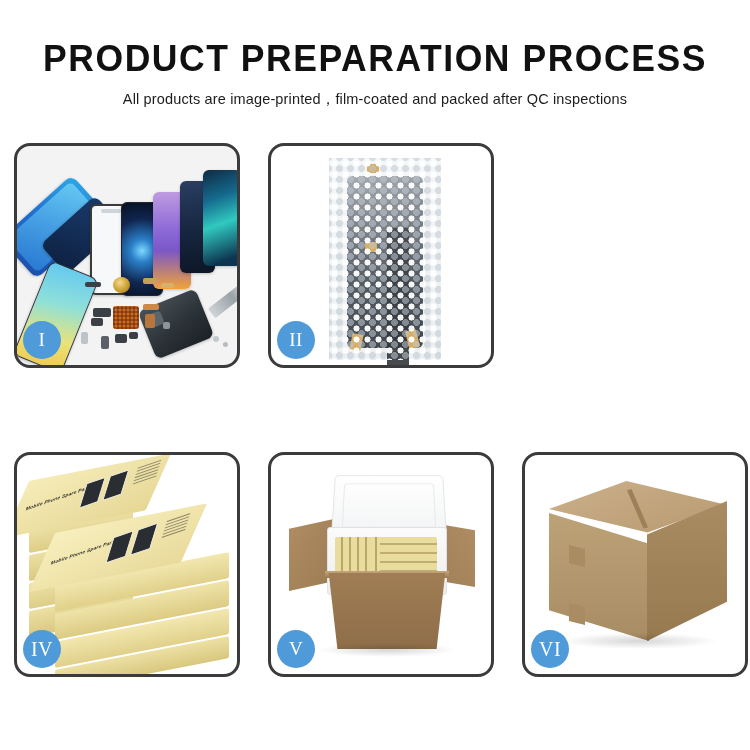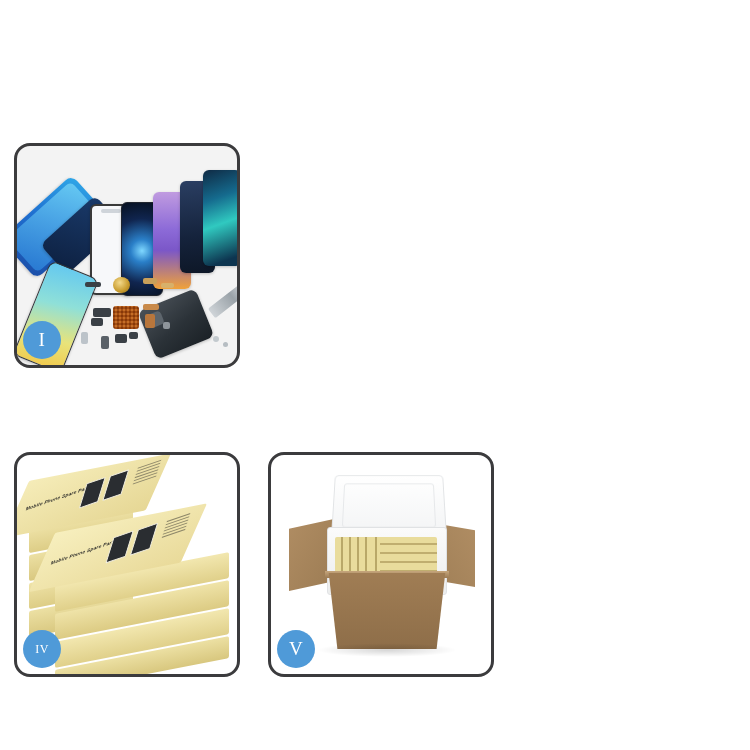--- a/index.html
+++ b/index.html
@@ -43,21 +43,21 @@
 
   
   .badge{
     position:absolute;left:6px;bottom:6px;
     width:38px;height:38px;border-radius:50%;
     background:#4f9ad8;color:#ffffff;
     display:flex;align-items:center;justify-content:center;
     font-family:"Liberation Serif","DejaVu Serif",serif;
     font-size:19px;letter-spacing:0.5px;z-index:40;
   }
-  .badge.w{font-size:12px;}
+  .badge.w{font-size:20px;}
 
   
   .ph{position:absolute;border-radius:7px;box-shadow:0 1px 3px rgba(0,0,0,.22);}
   .ph-a{ 
     left:10px;top:33px;width:54px;height:96px;
     background:linear-gradient(150deg,#2fa8e8 0%,#1f6fd0 45%,#1b4ea8 100%);
     transform:rotate(48deg);border-radius:8px;
   }
   .ph-a:after{content:"";position:absolute;left:4px;top:5px;right:4px;bottom:5px;
     border-radius:6px;background:linear-gradient(150deg,#6fd0f5,#2a7fd8);opacity:.85;}
@@ -247,20 +247,24 @@
 
   .shadow{
     position:absolute;background:radial-gradient(ellipse at center,rgba(0,0,0,.16),rgba(0,0,0,0) 70%);
   }
 </style>
 </head>
 <body>
 
 <div class="page">
 
+  <div class="header">
+    <div class="title">PRODUCT PREPARATION PROCESS</div>
+    <div class="subtitle">All products are image-printed，film-coated and packed after QC inspections</div>
+  </div>
 
   <div class="grid">
 
     <div class="panel p1">
       <div class="scene">
         <div class="ph ph-a"></div>
         <div class="ph ph-a2"></div>
         <div class="ph ph-b"></div>
         <div class="ph ph-c"></div>
         <div class="ph ph-d"></div>
@@ -284,20 +288,36 @@
         <div class="part" style="left:84px;top:190px;width:8px;height:13px;background:#5a6168;border-radius:2px;"></div>
         <div class="part" style="left:112px;top:186px;width:9px;height:7px;"></div>
         <div class="part" style="left:64px;top:186px;width:7px;height:12px;background:#bcc3c9;border-radius:2px;"></div>
         <div class="part" style="left:146px;top:176px;width:7px;height:7px;background:#8e959b;"></div>
         <div class="part" style="left:196px;top:190px;width:6px;height:6px;border-radius:50%;background:#c3cace;"></div>
         <div class="part" style="left:206px;top:196px;width:5px;height:5px;border-radius:50%;background:#b6bdc2;"></div>
       </div>
       <div class="badge">I</div>
     </div>
 
+    <div class="panel p2">
+      <div class="scene">
+        <div class="bubble-bag">
+          <div class="bubble-dark">
+            <div class="bubble-strip"></div>
+          </div>
+          <div class="tape" style="left:38px;top:6px;width:12px;height:9px;"></div>
+          <div class="tape" style="left:36px;top:84px;width:12px;height:10px;"></div>
+          <div class="tape" style="left:22px;top:176px;width:11px;height:16px;transform:rotate(12deg);"></div>
+          <div class="tape" style="left:78px;top:172px;width:11px;height:18px;transform:rotate(-14deg);"></div>
+          <div class="bubbles"></div>
+          <div class="bubbles2"></div>
+        </div>
+      </div>
+      <div class="badge">II</div>
+    </div>
 
 
     <div class="panel p4">
       <div class="scene">
         <div class="stack">
 
           <div class="sbox" style="left:4px;top:40px;width:104px;height:26px;background:linear-gradient(180deg,#efe3a8,#ddcd86);transform:skewY(-11deg);"></div>
           <div class="sbox" style="left:4px;top:68px;width:104px;height:26px;background:linear-gradient(180deg,#ece0a3,#d9c880);transform:skewY(-11deg);"></div>
           <div class="sbox" style="left:4px;top:96px;width:104px;height:26px;background:linear-gradient(180deg,#efe3a8,#ddcd86);transform:skewY(-11deg);"></div>
           <div class="sbox" style="left:4px;top:124px;width:104px;height:26px;background:linear-gradient(180deg,#ece0a3,#d9c880);transform:skewY(-11deg);"></div>
@@ -360,15 +380,27 @@
           <div class="hl" style="top:33px;"></div>
           <div class="hl" style="top:42px;"></div>
         </div>
         <div class="v-rim"></div>
         <div class="v-body"></div>
         <div class="shadow" style="left:46px;top:188px;width:140px;height:14px;"></div>
       </div>
       <div class="badge">V</div>
     </div>
 
+    <div class="panel p6">
+      <div class="scene">
+        <div class="c-top"></div>
+        <div class="c-left"></div>
+        <div class="c-right"></div>
+        <div class="c-seam"></div>
+        <div class="c-tape" style="left:44px;top:92px;width:16px;height:18px;transform:skewY(14deg);"></div>
+        <div class="c-tape" style="left:44px;top:150px;width:16px;height:18px;transform:skewY(14deg);"></div>
+        <div class="shadow" style="left:34px;top:178px;width:160px;height:16px;"></div>
+      </div>
+      <div class="badge w">VI</div>
+    </div>
 
   </div>
 </div>
 
 </body></html>

